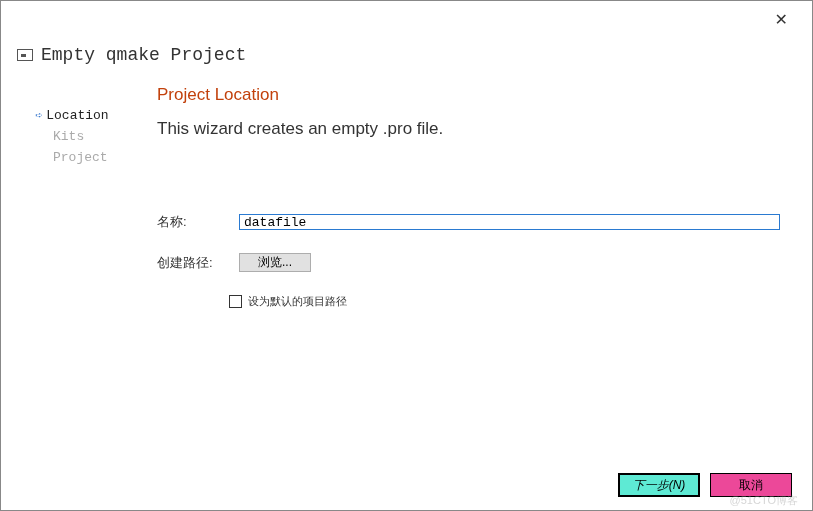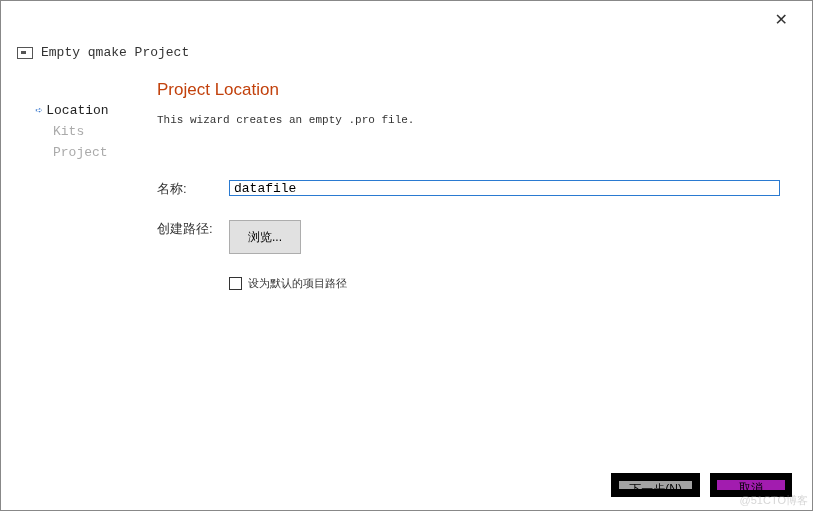--- a/index.html
+++ b/index.html
@@ -51,21 +51,21 @@
     .project-icon::after {
       content: '';
       width: 5px;
       height: 3px;
       background: #555;
       position: absolute;
       left: 3px;
     }
     .header-title {
       font-family: Consolas, "Courier New", monospace;
-      font-size: 13px;
+      font-size: 18px;
       color: #333;
     }
     .body-area {
       flex: 1;
       display: flex;
       padding: 0 16px;
     }
     .sidebar {
       width: 140px;
       padding-top: 24px;
@@ -91,50 +91,51 @@
       padding-right: 16px;
     }
     .main-title {
       color: #c2410c;
       font-family: "Segoe UI", Arial, sans-serif;
       font-size: 17px;
       font-weight: normal;
       margin-bottom: 14px;
     }
     .wizard-desc {
-      font-family: Liberation Mono, monospace;
-      font-size: 11px;
-      color: #333;
-      margin-bottom: 54px;
+      font-family: Liberation Sans, sans-serif;
+      font-size: 17px;
+      color: #333;
+      margin-bottom: 74px;
     }
     .form-row {
       display: flex;
+      align-items: center;
       margin-bottom: 22px;
-      gap: 10px;
+      gap: 20px;
     }
     .form-label {
       width: 62px;
       font-size: 13px;
       color: #333;
     }
     .text-input {
       flex: 1;
       height: 14px;
       border: 1px solid #7a7a7a;
       font-family: Consolas, "Courier New", monospace;
       font-size: 13px;
       padding: 7px 4px;
       outline: none;
     }
     .text-input.focused {
       border: 1px solid #2a7ad1;
     }
     .browse-btn {
       width: 72px;
-      height: 34px;
+      height: 19px;
       background: #e1e1e1;
       border: 1px solid #adadad;
       font-size: 12px;
       cursor: pointer;
       font-family: "Microsoft YaHei", sans-serif;
     }
     .checkbox-row {
       display: flex;
       align-items: center;
       gap: 6px;
@@ -154,34 +155,35 @@
       height: 50px;
       display: flex;
       justify-content: flex-end;
       align-items: center;
       padding: 0 20px;
       gap: 10px;
     }
     .footer-btn {
       min-width: 82px;
       height: 24px;
-      border: 7px solid #000000;
-      background: #a21caf;
+      border: 1px solid #000000;
+      background: #ec4899;
       font-size: 12px;
       cursor: pointer;
       font-family: "Microsoft YaHei", sans-serif;
       padding: 0 10px;
     }
     .footer-btn.primary {
-      border: 8px solid #000000;
-      background: #a3a3a3;
+      border: 2px solid #000000;
+      background: #5eead4;
+      font-style: italic;
     }
     .watermark {
       position: absolute;
-      right: 4px;
+      right: 14px;
       bottom: 2px;
       color: rgba(150,150,150,0.4);
       font-size: 11px;
       pointer-events: none;
     }
   </style>
 </head>
 <body>
 
 <div class="window">

